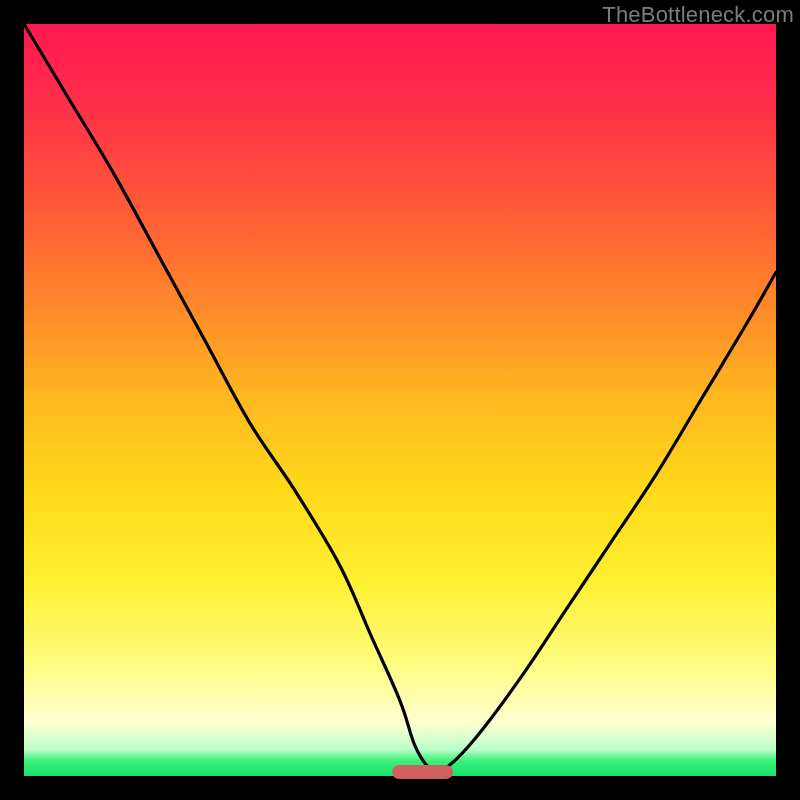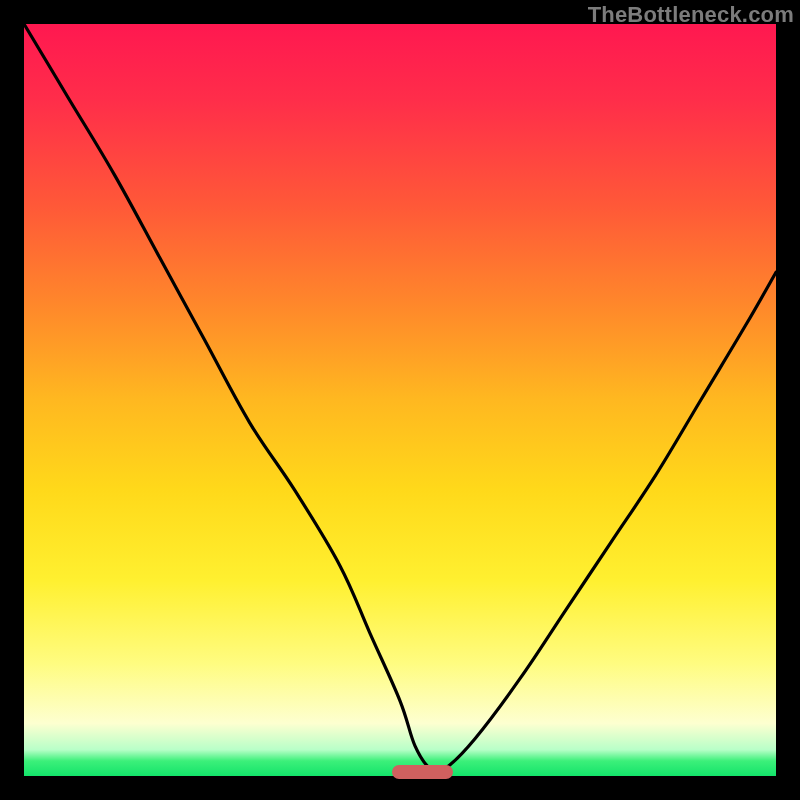--- a/index.html
+++ b/index.html
@@ -42,21 +42,21 @@
       #13e36a 100%
     );
   }
   .watermark {
     position: absolute;
     top: 2px;
     right: 6px;
     color: #7c7c7c;
     font-size: 22px;
     letter-spacing: 0.2px;
-    font-weight: 700;
+    font-weight: 400;
     z-index: 5;
   }
   svg.overlay {
     position: absolute;
     left: 24px;
     top: 24px;
     width: 752px;
     height: 752px;
     z-index: 3;
   }

